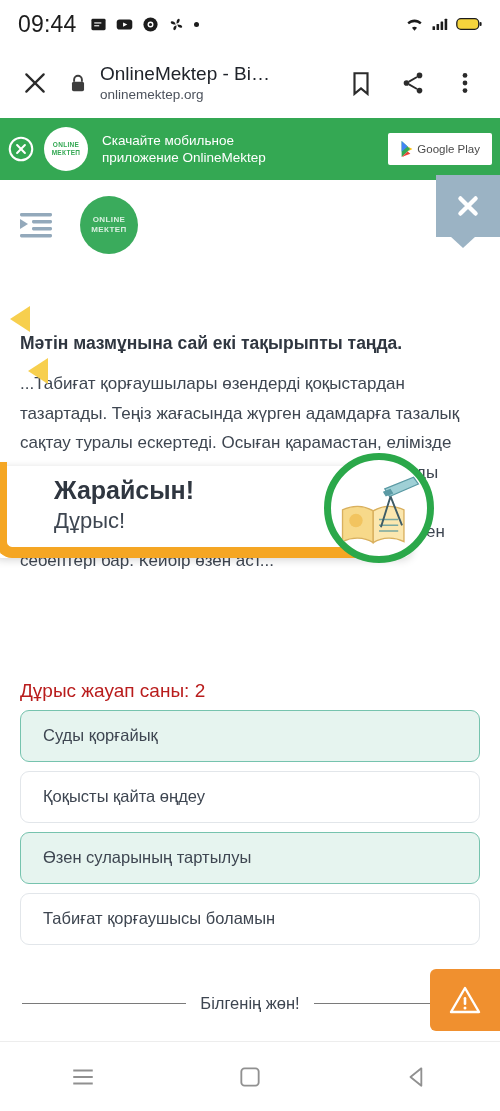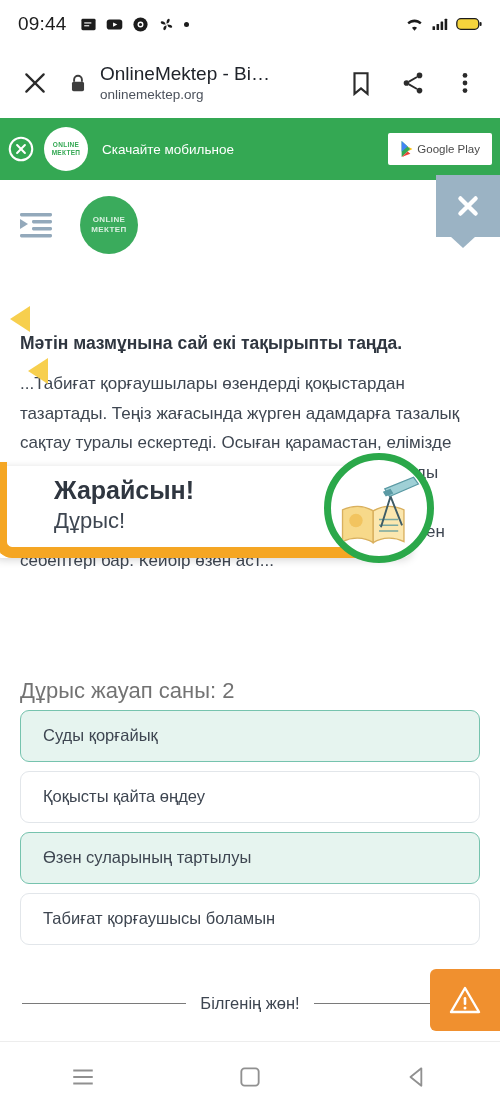--- a/index.html
+++ b/index.html
@@ -8,21 +8,21 @@
     font-family: "Liberation Sans", sans-serif;
     background: #ffffff; overflow: hidden;
   }
   .phone { position: relative; width: 500px; height: 1111px; background:#fff; }
 
   
   .statusbar {
     height: 48px; display:flex; align-items:center;
     padding: 0 18px; background:#fff;
   }
-  .sb-time { font-size: 19px; color:#1c1c1c; font-weight:400; letter-spacing:.2px; }
+  .sb-time { font-size: 23px; color:#1c1c1c; font-weight:400; letter-spacing:.2px; }
   .sb-icons { display:flex; align-items:center; gap:9px; margin-left:13px; }
   .sb-ic { width:17px; height:17px; display:block; }
   .sb-right { margin-left:auto; display:flex; align-items:center; gap:7px; }
   .dot-ic { width:5px; height:5px; border-radius:50%; background:#1c1c1c; }
 
   
   .browserbar {
     height: 70px; display:flex; align-items:center; padding:0 22px; background:#fff;
   }
   .bb-close { width:26px; height:26px; flex:none; }
@@ -92,21 +92,21 @@
     background:#fff; border:7px solid #2ba84a; overflow:hidden;
   }
   .cursor-a, .cursor-b { position:absolute; width:0; height:0;
     border-top:13px solid transparent; border-bottom:13px solid transparent;
     border-right:20px solid #f7cf4e; }
   .cursor-a { left:10px; top:36px; }
   .cursor-b { left:28px; top:88px; }
 
   
   .answers { padding: 0 20px; margin-top:12px; }
-  .ans-count { font-size:22px; color:#737373; line-height:26px; margin-bottom:6px; }
+  .ans-count { font-size:19px; color:#b91c1c; line-height:26px; margin-bottom:6px; }
   .opt {
     height:52px; border-radius:9px; display:flex; align-items:center;
     padding:0 22px; margin-bottom:9px; font-size:16.5px; color:#3e4651;
     background:#fff; border:1px solid #e2e6ea;
   }
   .opt.sel { background:#e6f4ef; border:1px solid #76c3ae; }
 
   
   .footer { position:absolute; left:0; right:0; bottom:80px; height:55px; }
   .divider { display:flex; align-items:center; padding:0 22px; height:55px; }
@@ -211,20 +211,21 @@
     <svg class="ab-close" viewBox="0 0 24 24">
         <circle cx="12" cy="12" r="10.4" fill="none" stroke="#fff" stroke-width="1.9"></circle>
         <path d="M8.4 8.4l7.2 7.2M15.6 8.4l-7.2 7.2" stroke="#fff" stroke-width="1.9" stroke-linecap="round"></path>
       </svg>
     <div class="ab-logo">
       <span>ONLINE</span>
       <span>МЕКТЕП</span>
     </div>
     <div class="ab-text">
       <div>Скачайте мобильное</div>
+      <div>приложение OnlineMektep</div>
     </div>
     <div class="ab-btn">
       <svg style="width:16px;height:18px" viewBox="0 0 20 22">
           <path d="M2 1l11 10L2 21z" fill="#34a853"></path>
           <path d="M2 1l11 10L2 21z" fill="none"></path>
           <path d="M2 1l7.5 7-7.5 6.5z" fill="#4285f4"></path>
           <path d="M2 21l7.5-7 3.5 3z" fill="#ea4335"></path>
           <path d="M9.5 8l3.5 3-3.5 3 6-3z" fill="#fbbc04"></path>
         </svg>
       <span>Google Play</span>

